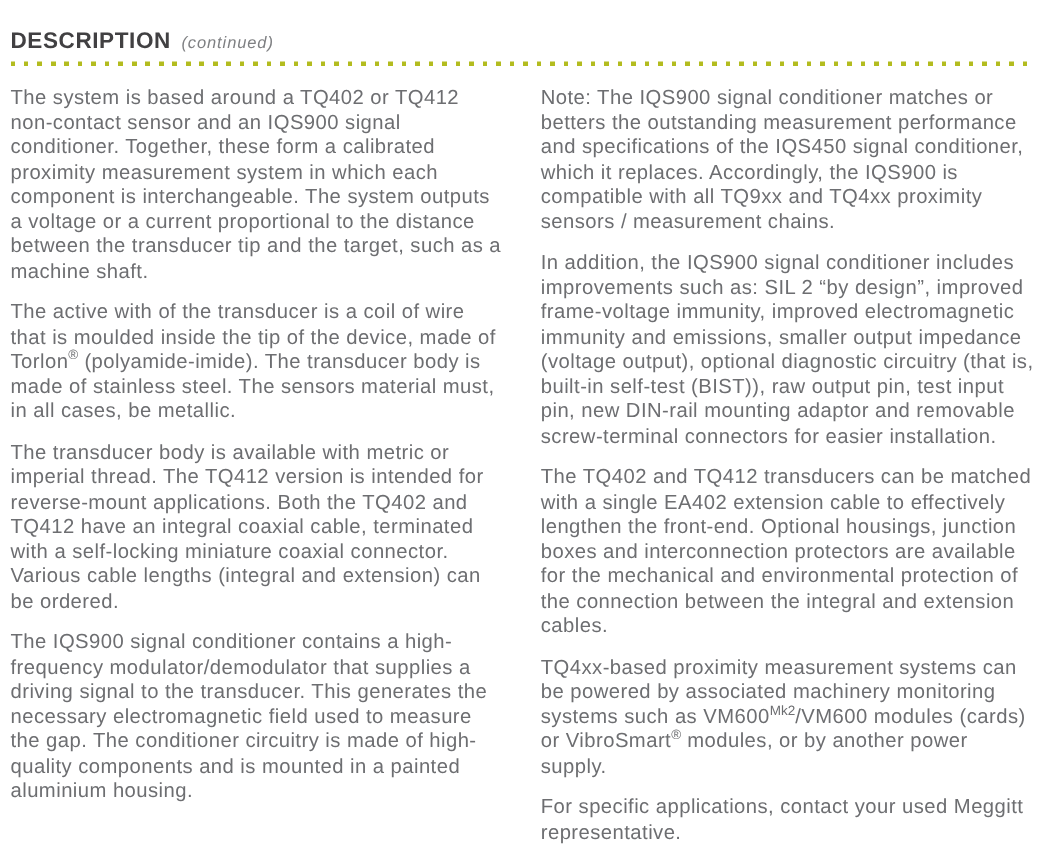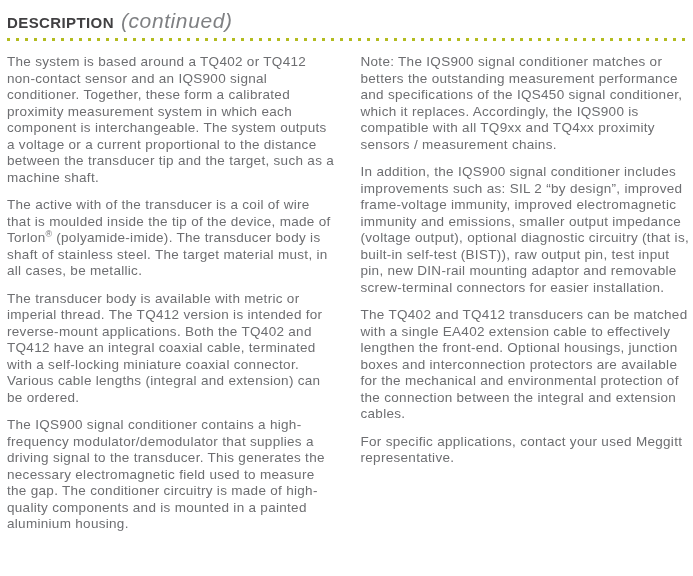--- a/index.html
+++ b/index.html
@@ -8,36 +8,36 @@
     background: #ffffff;
   }
   .page {
     position: relative;
     box-sizing: border-box;
     width: 693px;
     height: 576px;
     background: var(--bg-color, #ffffff);
     font-family: "Liberation Sans", sans-serif;
     overflow: hidden;
-    padding: 9px 3px 0 7px;
+    padding: 19px 3px 0 7px;
   }
   .header-row {
     display: flex;
     align-items: baseline;
     gap: 7px;
     white-space: nowrap;
   }
   .title {
     font-size: 15px;
     font-weight: bold;
     letter-spacing: 0.4px;
     color: var(--title-color, #414042);
   }
   .subtitle {
-    font-size: 21px;
+    font-size: 11px;
     font-style: italic;
     font-weight: normal;
     letter-spacing: 0.6px;
     color: var(--subtitle-color, #7f8083);
   }
   .dotted-rule {
     height: 3px;
     margin-top: 5px;
     margin-right: 1px;
     background-image: repeating-linear-gradient(
@@ -75,24 +75,25 @@
 
 <div class="page">
   <div class="header-row">
     <span class="title">DESCRIPTION</span>
     <span class="subtitle">(continued)</span>
   </div>
   <div class="dotted-rule"></div>
   <div class="columns">
     <div class="col">
         <p><span>The system is based around a TQ402 or TQ412 non-contact sensor and an IQS900 signal conditioner. Together, these form a calibrated proximity measurement system in which each component is interchangeable. The system outputs a voltage or a current proportional to the distance between the transducer tip and the target, such as a machine shaft.</span></p>
-        <p><span>The active with of the transducer is a coil of wire that is moulded inside the tip of the device, made of Torlon</span><sup>®</sup><span> (polyamide-imide). The transducer body is shaft of stainless steel. The target material must, in all cases, be metallic.</span></p>
+        <p><span>The active with of the transducer is a coil of wire that is moulded inside the tip of the device, made of Torlon</span><sup>®</sup><span> (polyamide-imide). The transducer body is made of stainless steel. The sensors material must, in all cases, be metallic.</span></p>
         <p><span>The transducer body is available with metric or imperial thread. The TQ412 version is intended for reverse-mount applications. Both the TQ402 and TQ412 have an integral coaxial cable, terminated with a self-locking miniature coaxial connector. Various cable lengths (integral and extension) can be ordered.</span></p>
         <p><span>The IQS900 signal conditioner contains a high-frequency modulator/demodulator that supplies a driving signal to the transducer. This generates the necessary electromagnetic field used to measure the gap. The conditioner circuitry is made of high-quality components and is mounted in a painted aluminium housing.</span></p>
       </div>
     <div class="col">
         <p><span>Note: The IQS900 signal conditioner matches or betters the outstanding measurement performance and specifications of the IQS450 signal conditioner, which it replaces. Accordingly, the IQS900 is compatible with all TQ9xx and TQ4xx proximity sensors / measurement chains.</span></p>
         <p><span>In addition, the IQS900 signal conditioner includes improvements such as: SIL 2 “by design”, improved frame-voltage immunity, improved electromagnetic immunity and emissions, smaller output impedance (voltage output), optional diagnostic circuitry (that is, built-in self-test (BIST)), raw output pin, test input pin, new DIN-rail mounting adaptor and removable screw-terminal connectors for easier installation.</span></p>
         <p><span>The TQ402 and TQ412 transducers can be matched with a single EA402 extension cable to effectively lengthen the front-end. Optional housings, junction boxes and interconnection protectors are available for the mechanical and environmental protection of the connection between the integral and extension cables.</span></p>
+        <p><span>TQ4xx-based proximity measurement systems can be powered by associated machinery monitoring systems such as VM600</span><sup>Mk2</sup><span>/VM600 modules (cards) or VibroSmart</span><sup>®</sup><span> modules, or by another power supply.</span></p>
         <p><span>For specific applications, contact your used Meggitt representative.</span></p>
       </div>
   </div>
 </div>
 
 </body></html>

